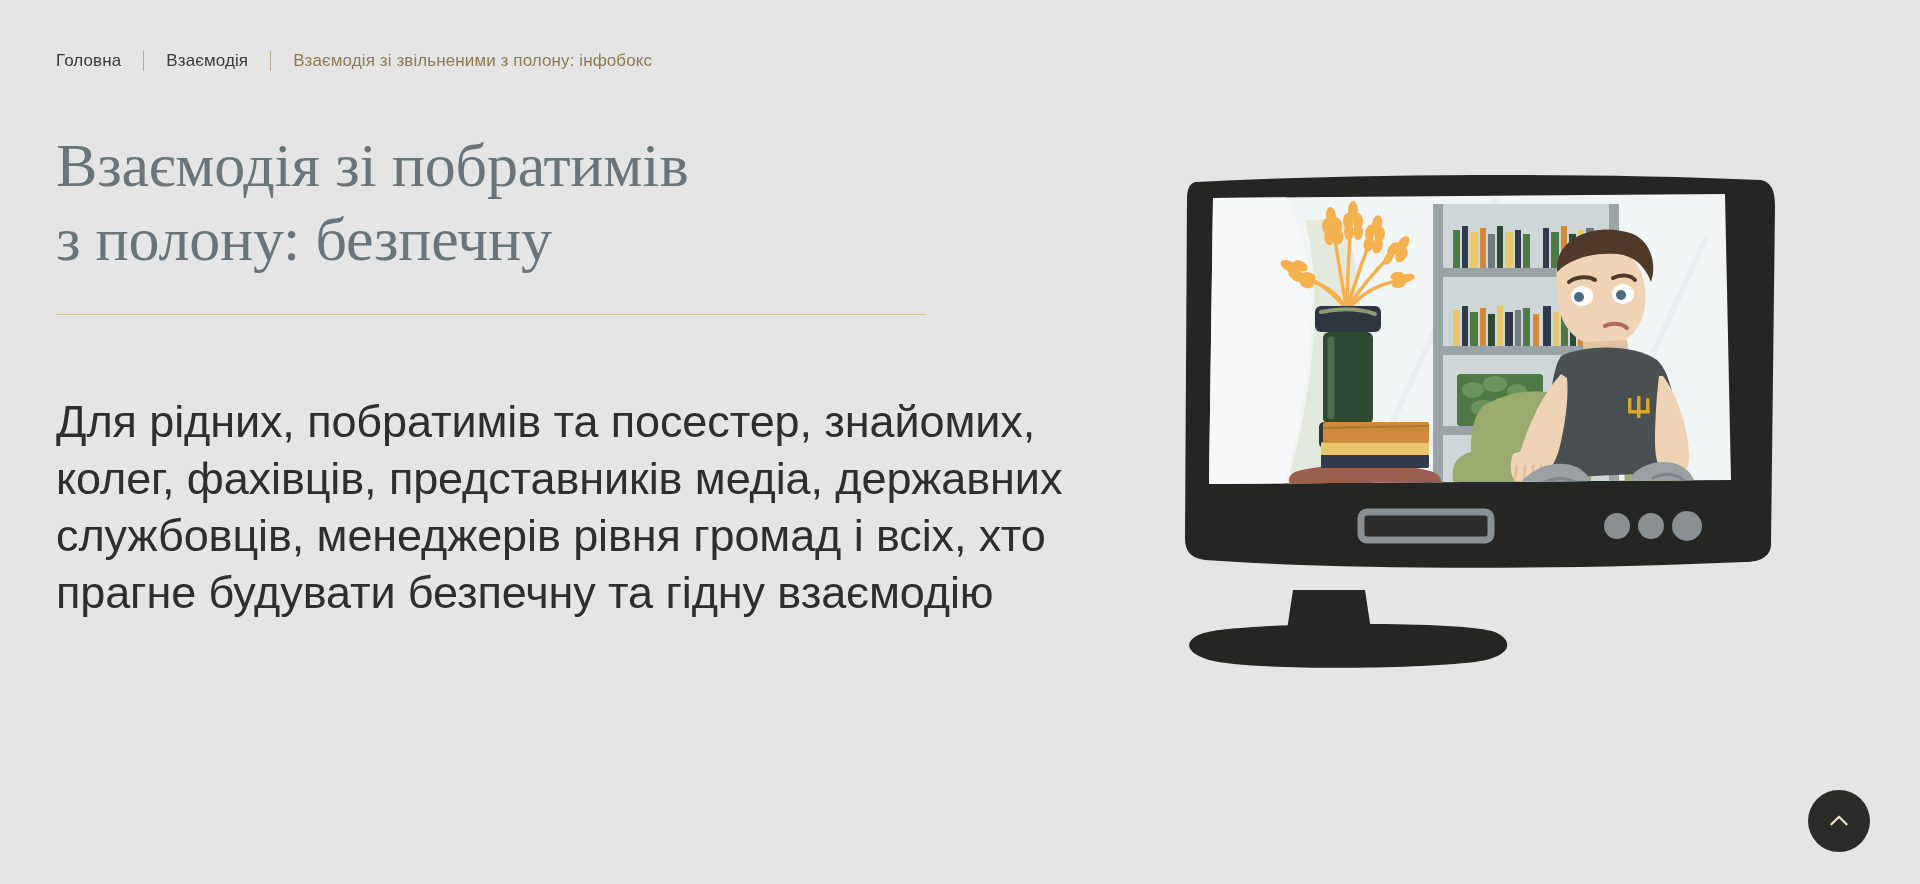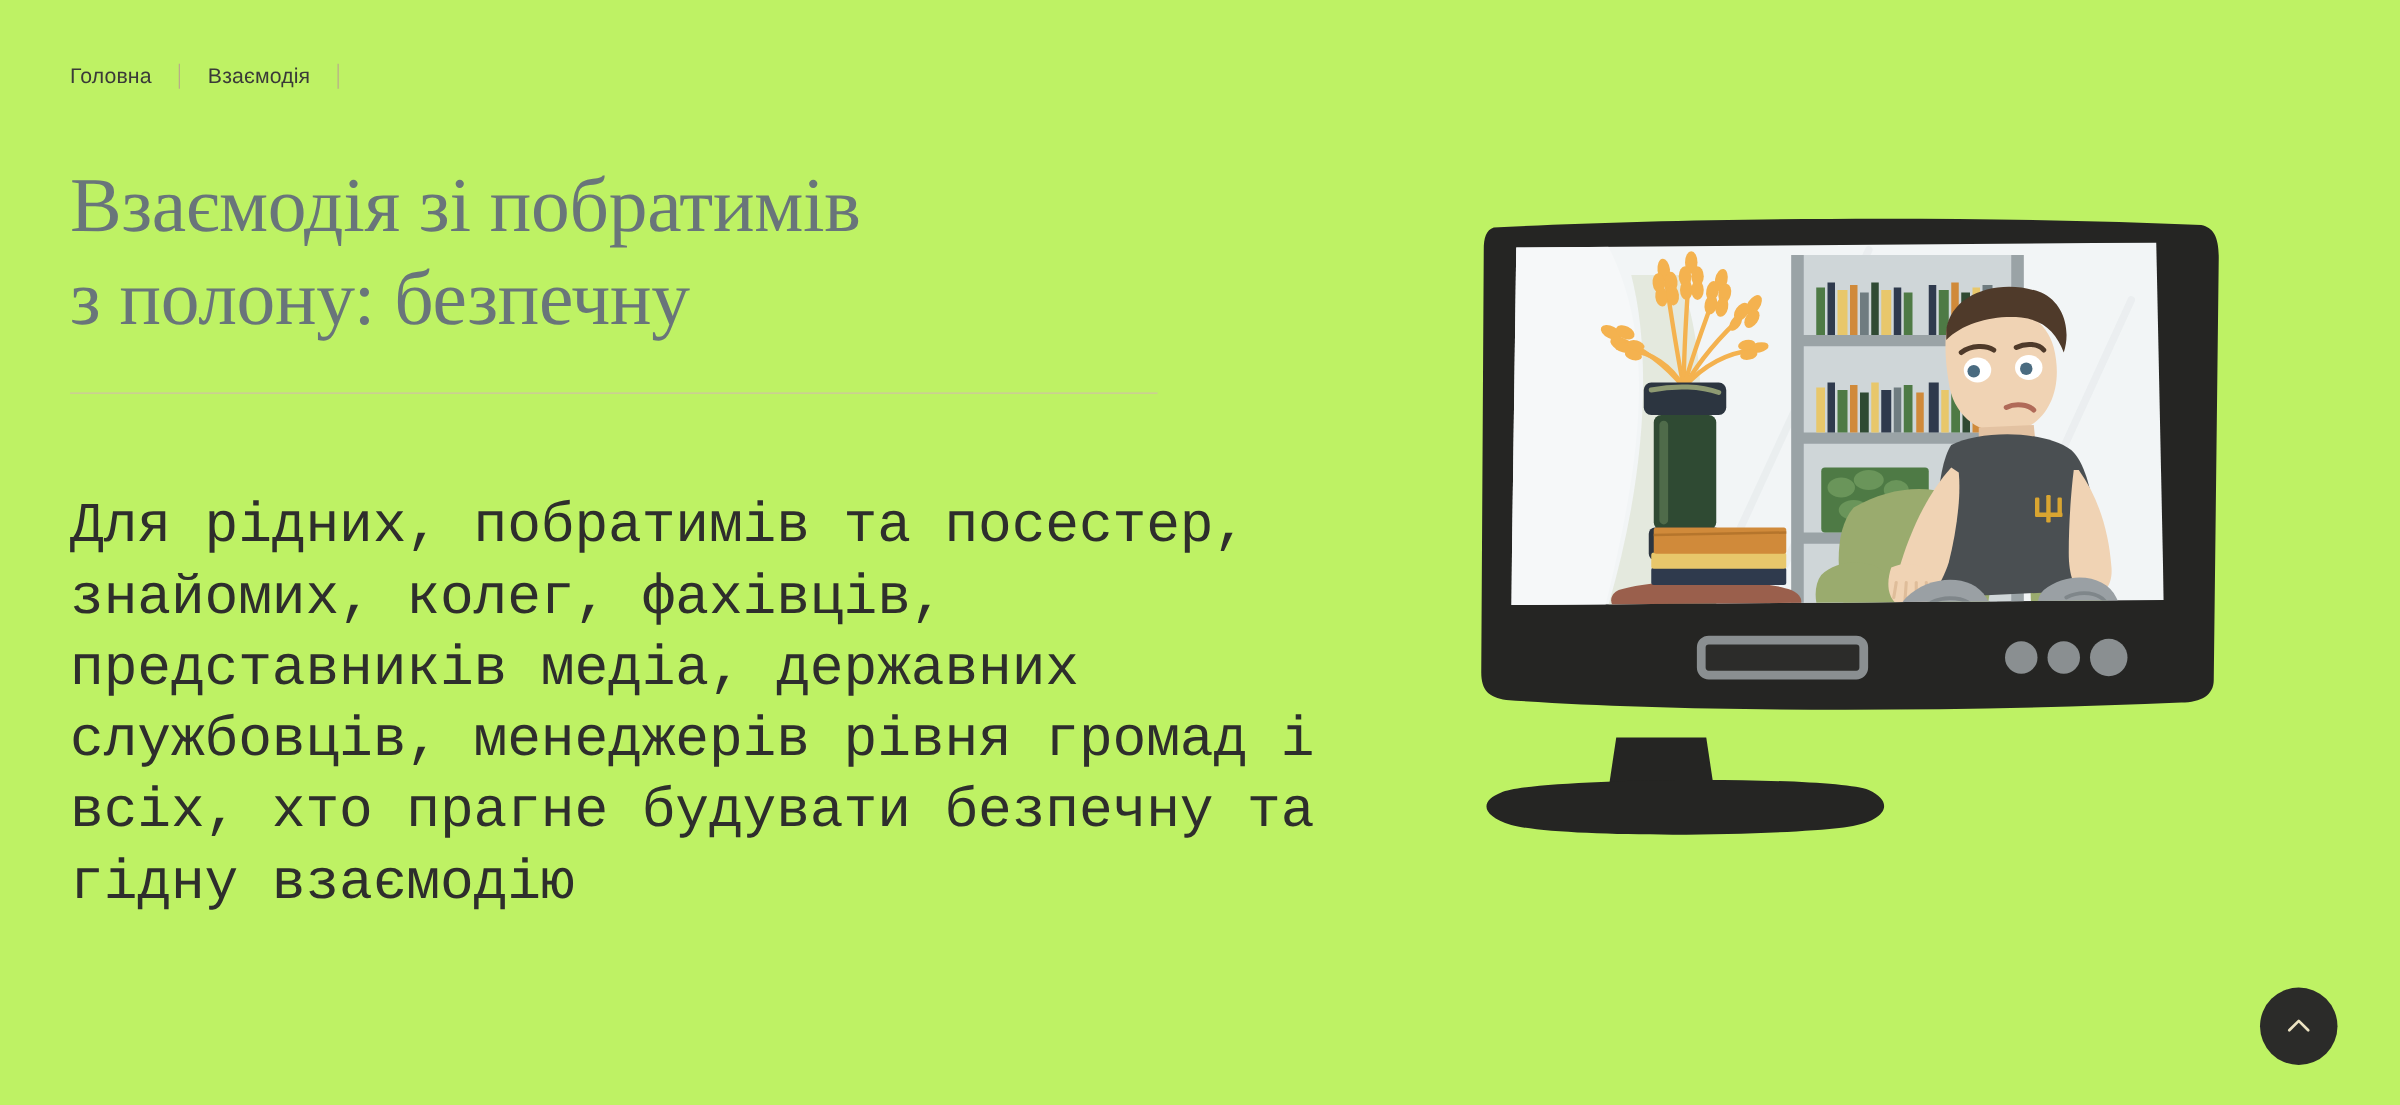--- a/index.html
+++ b/index.html
@@ -13,21 +13,21 @@
   body {
     background: #ece3c3;
     font-family: "Liberation Sans", sans-serif;
     position: relative;
   }
 
   .page {
     position: relative;
     width: 1920px;
     height: 884px;
-    background: #bef264;
+    background: #e5e5e5;
   }
 
   
   .breadcrumb {
     position: absolute;
     left: 56px;
     top: 50px;
     display: flex;
     align-items: center;
     gap: 0;
@@ -75,21 +75,21 @@
 
   .title-divider {
     margin-top: 38px;
     width: 870px;
     height: 1px;
     background: #cfc3a0;
   }
 
   .lede {
     margin-top: 78px;
-    font-family: Liberation Mono, monospace;
+    font-family: Liberation Sans, sans-serif;
     font-size: 45px;
     line-height: 57px;
     color: #2e2e2c;
     font-weight: 400;
     max-width: 1050px;
     letter-spacing: -0.1px;
   }
 
   
   .illustration {
@@ -121,20 +121,21 @@
 </head>
 <body>
 
 <div class="page">
 
   <nav class="breadcrumb">
     <a class="crumb-link" href="#">Головна</a>
     <span class="crumb-sep"></span>
     <a class="crumb-link" href="#">Взаємодія</a>
     <span class="crumb-sep"></span>
+    <span class="crumb-current">Взаємодія зі звільненими з полону: інфобокс</span>
   </nav>
 
   <div class="content-left">
     <h1 class="page-title">
       <span>Взаємодія зі побратимів</span><br>
       <span>з полону: безпечну</span>
     </h1>
 
     <div class="title-divider"></div>
 

